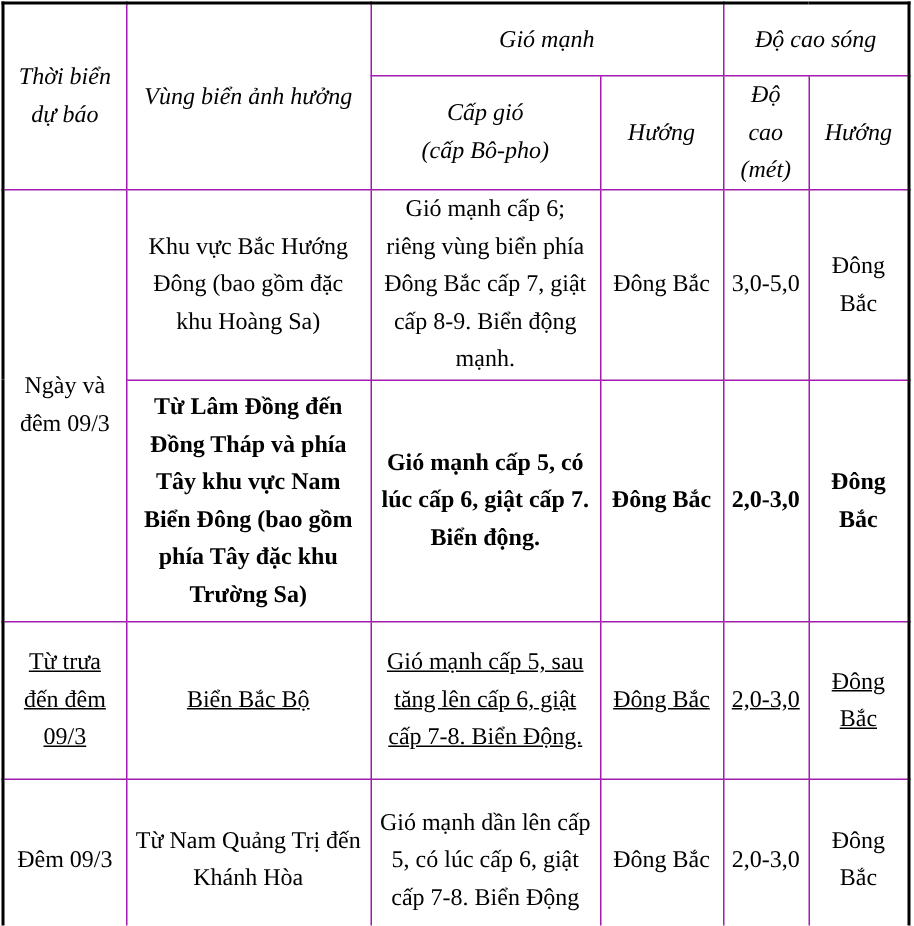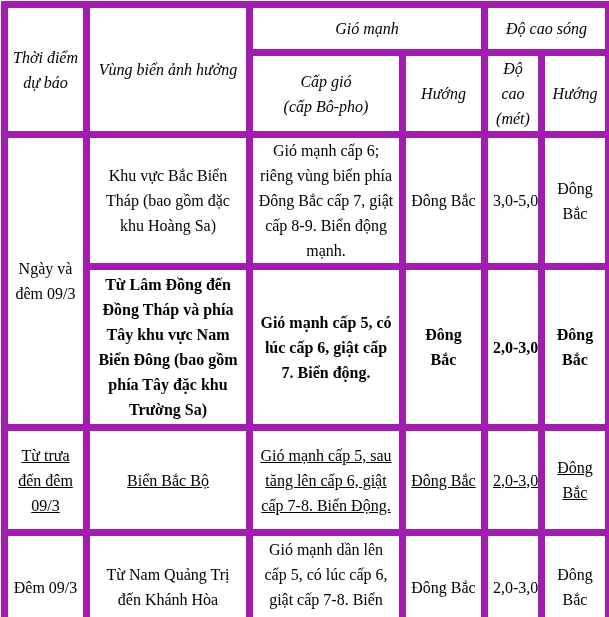--- a/index.html
+++ b/index.html
@@ -15,21 +15,21 @@
     box-sizing: border-box;
     padding: 1px;
   }
   table.forecast {
     border-collapse: collapse;
     table-layout: fixed;
     width: 605px;
     border: 2px solid #000000;
   }
   table.forecast td {
-    border: 7px solid #a21caf;
+    border: 1px solid #a21caf;
     text-align: center;
     vertical-align: middle;
     color: #000000;
     font-family: "Liberation Serif", "DejaVu Serif", serif;
     font-size: 16px;
     line-height: 25px;
     padding: 0 5px;
     overflow: hidden;
   }
   
@@ -68,42 +68,42 @@
       <col class="c-time">
       <col class="c-area">
       <col class="c-wind">
       <col class="c-wdir">
       <col class="c-height">
       <col class="c-hdir">
     </colgroup>
     <tbody>
 
       <tr class="hrow1">
-        <td class="hdr time-cell" rowspan="2">Thời điểm dự báo</td>
+        <td class="hdr time-cell" rowspan="2">Thời biển dự báo</td>
         <td class="hdr" rowspan="2">Vùng biển ảnh hưởng</td>
         <td class="hdr" colspan="2">Gió mạnh</td>
         <td class="hdr" colspan="2">Độ cao sóng</td>
       </tr>
 
       <tr class="hrow2">
         <td class="hdr">
           <span class="hdr-line">Cấp gió</span>
           <span class="hdr-line">(cấp Bô-pho)</span>
         </td>
         <td class="hdr">Hướng</td>
         <td class="hdr wave-height-hdr">
           <span class="hdr-line">Độ cao</span>
           <span class="hdr-line">(mét)</span>
         </td>
         <td class="hdr">Hướng</td>
       </tr>
 
       <tr class="drow1">
         <td class="time-cell" rowspan="2">Ngày và đêm 09/3</td>
-        <td>Khu vực Bắc Biển Tháp (bao gồm đặc khu Hoàng Sa)</td>
+        <td>Khu vực Bắc Hướng Đông (bao gồm đặc khu Hoàng Sa)</td>
         <td>Gió mạnh cấp 6; riêng vùng biển phía Đông Bắc cấp 7, giật cấp 8-9. Biển động mạnh.</td>
         <td>Đông Bắc</td>
         <td class="wave-height-cell">3,0-5,0</td>
         <td>Đông Bắc</td>
       </tr>
 
       <tr class="drow2">
         <td>Từ Lâm Đồng đến Đồng Tháp và phía Tây khu vực Nam Biển Đông (bao gồm phía Tây đặc khu Trường Sa)</td>
         <td>Gió mạnh cấp 5, có lúc cấp 6, giật cấp 7. Biển động.</td>
         <td>Đông Bắc</td>

